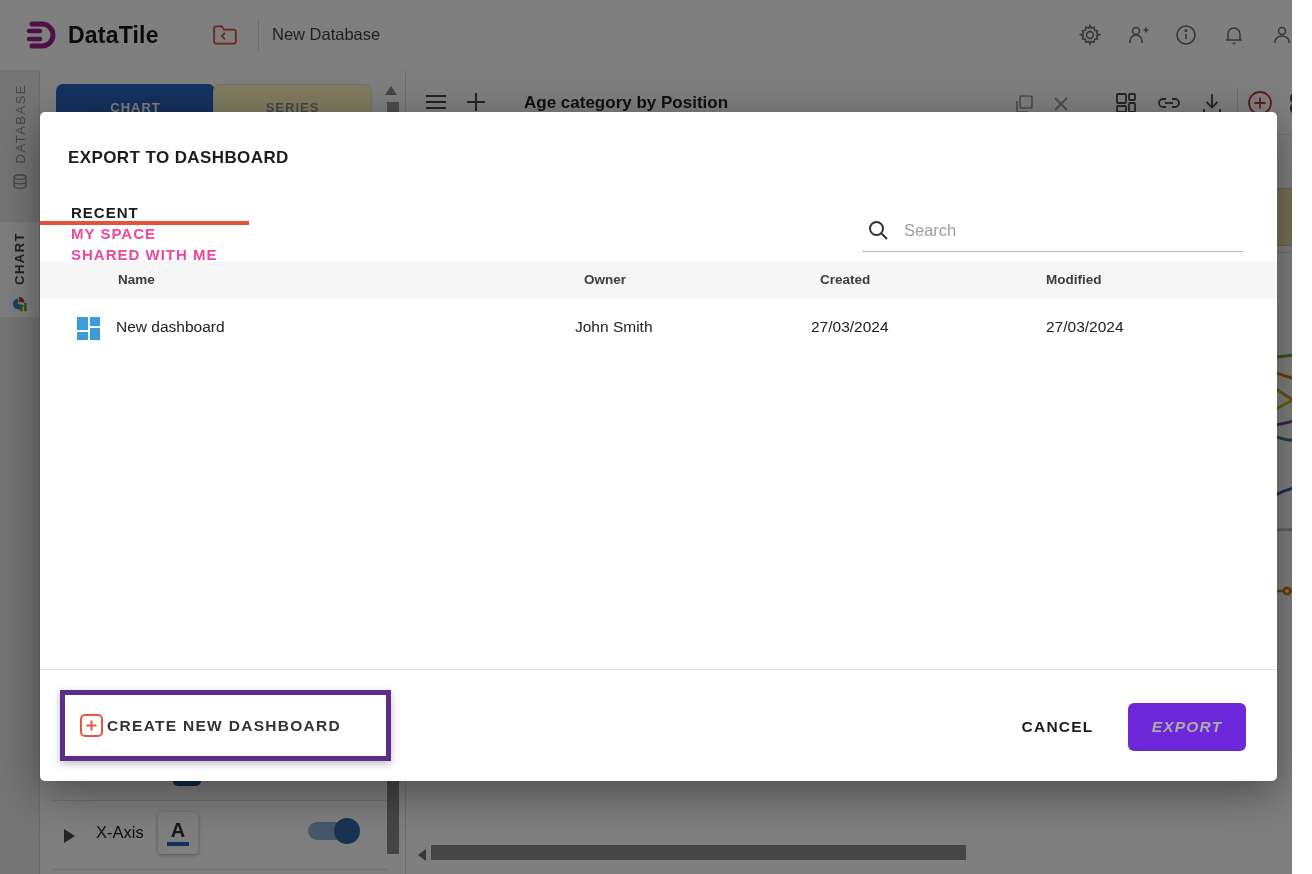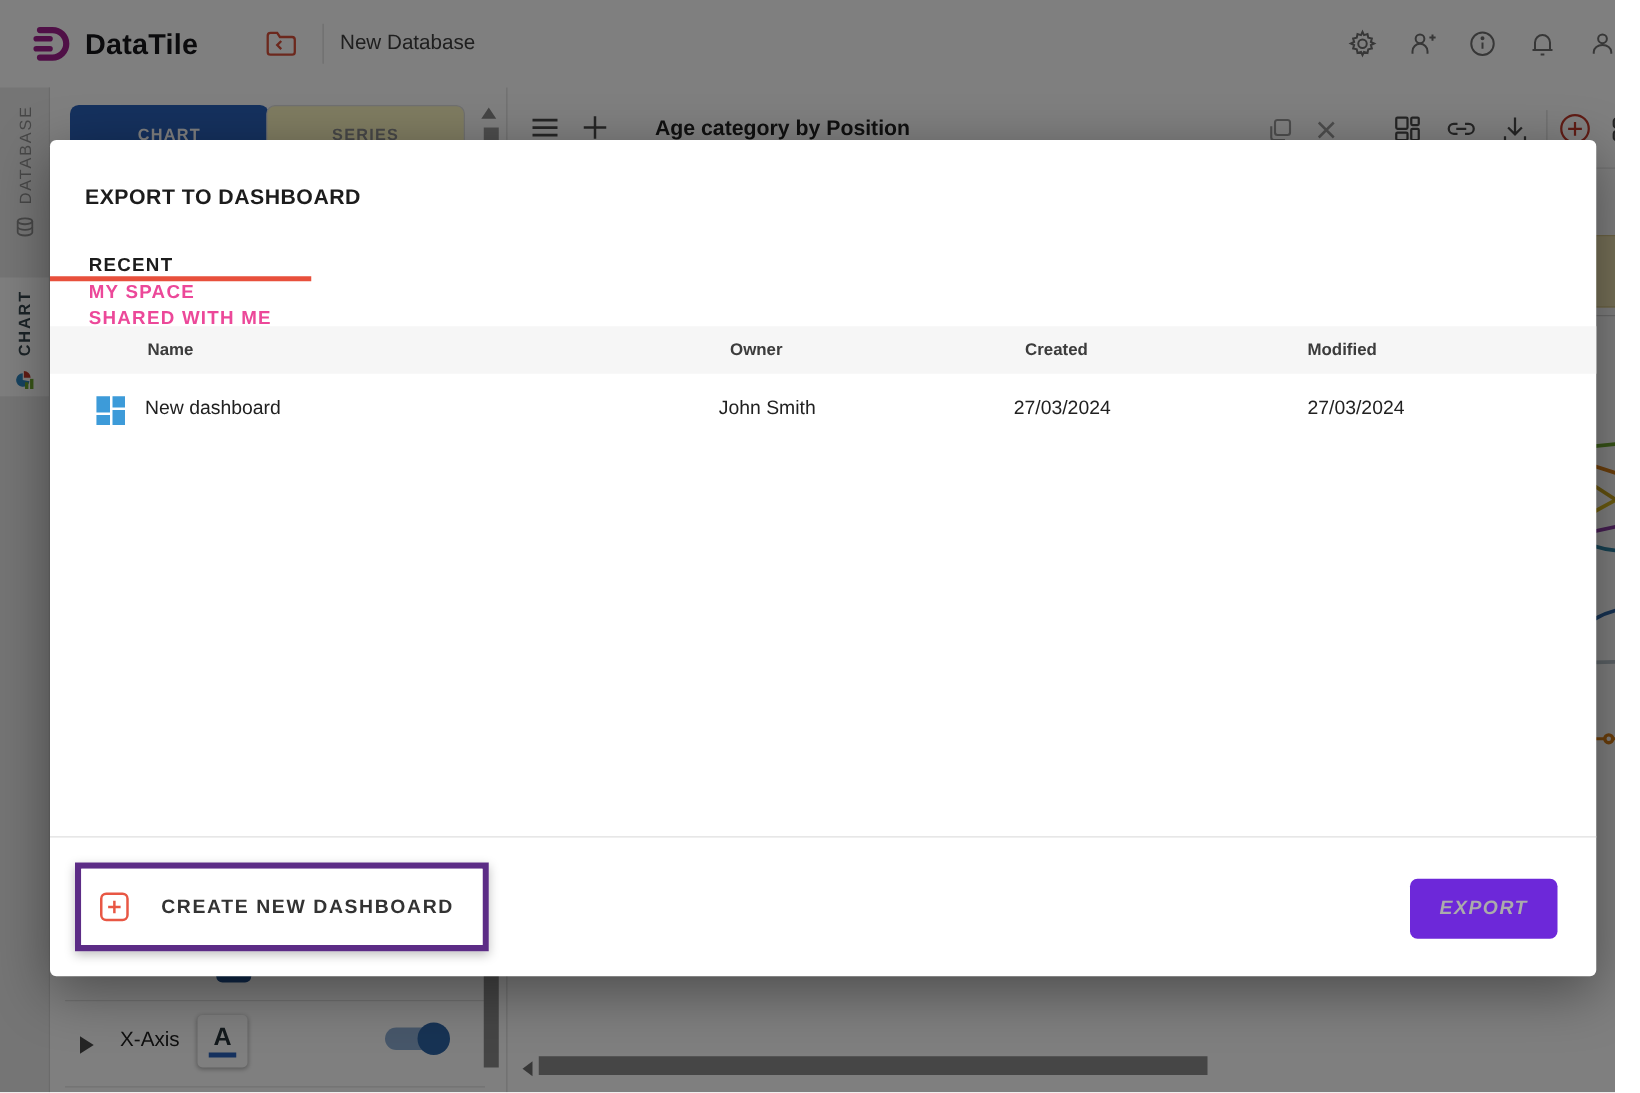--- a/index.html
+++ b/index.html
@@ -92,21 +92,21 @@
   .thead { position:absolute; left:0; top:149px; width:1237px; height:38px; background:#f6f6f6; }
   .th { position:absolute; top:11px; font-size:13.5px; font-weight:700; color:#3c3c3c; }
   .th-name { left:78px; }  .th-owner { left:544px; }  .th-created { left:780px; }  .th-modified { left:1006px; }
   .trow { position:absolute; left:0; top:187px; width:1237px; height:60px; cursor:pointer; }
   .row-icon { position:absolute; left:37px; top:17px; width:26px; height:26px; }
   .td { position:absolute; top:19px; font-size:15.5px; color:#212121; }
   .td-name { left:76px; }  .td-owner { left:535px; }  .td-created { left:771px; }  .td-modified { left:1006px; }
   .footer-line { position:absolute; left:0; top:557px; width:1237px; height:1px; background:#e0e0e0; }
   .hl-box { position:absolute; left:20px; top:578px; width:331px; height:71px; border:5px solid #5C2C86;
             background:#fff; box-shadow:0 3px 8px rgba(0,0,0,.25); }
-  .create-btn { position:absolute; inset:0; display:flex; align-items:center; gap:25px; padding-left:14px;
+  .create-btn { position:absolute; inset:0; display:flex; align-items:center; gap:3px; padding-left:14px;
                 background:#fff; cursor:pointer; }
   .create-plus { width:25px; height:25px; color:#E85744; flex:none; }
   .create-label { font-size:15.5px; font-weight:700; color:#333; letter-spacing:1.3px; white-space:nowrap; }
   .cancel-btn { position:absolute; left:955px; top:591px; width:125px; height:48px; background:transparent; border:none;
                 font-family:"Liberation Sans", sans-serif; font-size:15.5px; font-weight:700; letter-spacing:1.2px;
                 color:#1c1c1c; cursor:pointer; }
   .export-btn { position:absolute; left:1088px; top:591px; width:118px; height:48px; background:#6d28d9; border:none;
                 border-radius:6px; font-family:"Liberation Sans", sans-serif; font-size:15.5px; font-weight:700;
                 letter-spacing:1.2px; color:#ABABAB;font-style:italic; }
   svg { display:block; }
@@ -271,20 +271,27 @@
 
   <div class="modal">
     <div class="modal-title">EXPORT TO DASHBOARD</div>
 
     <div class="tabs">
       <div class="tab active">RECENT</div>
       <div class="tab">MY SPACE</div>
       <div class="tab">SHARED WITH ME</div>
     </div>
 
+    <div class="searchbox">
+      <svg class="search-icon" viewBox="0 0 24 24" fill="none" stroke="currentColor" stroke-width="2">
+        <circle cx="10.5" cy="10.5" r="6.5"></circle>
+        <path d="M15.5 15.5 L21 21"></path>
+      </svg>
+      <input type="text" placeholder="Search" style="">
+    </div>
 
     <div class="thead">
       <span class="th th-name">Name</span>
       <span class="th th-owner">Owner</span>
       <span class="th th-created">Created</span>
       <span class="th th-modified">Modified</span>
     </div>
 
     <div class="trow">
       <svg class="row-icon" viewBox="0 0 26 24">
@@ -304,15 +311,16 @@
     <div class="hl-box">
       <div class="create-btn">
         <svg class="create-plus" viewBox="0 0 25 25" fill="none" stroke="currentColor" stroke-width="2">
           <rect x="2" y="2" width="21" height="21" rx="4"></rect>
           <path d="M12.5 7.5 v10 M7.5 12.5 h10"></path>
         </svg>
         <span class="create-label">CREATE NEW DASHBOARD</span>
       </div>
     </div>
 
+    <button class="cancel-btn">CANCEL</button>
     <button class="export-btn" disabled="">EXPORT</button>
   </div>
 </div>
 
 </body></html>

